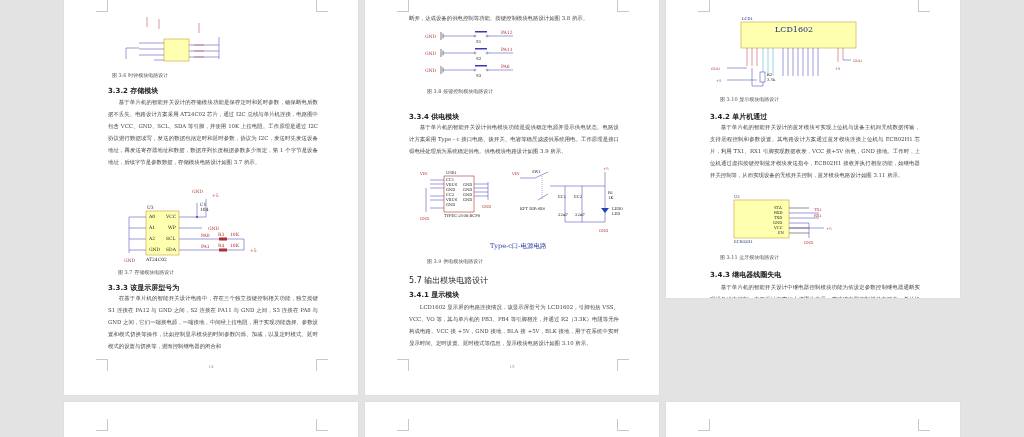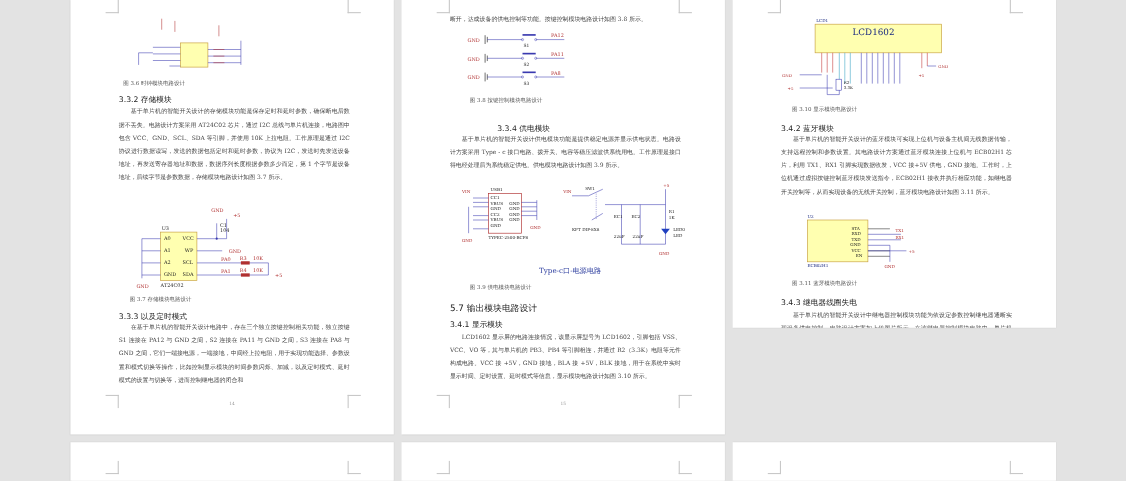--- a/index.html
+++ b/index.html
@@ -7,21 +7,21 @@
   body { font-family: "DejaVu Serif", serif; color: #333; position: relative; }
   .page { position: absolute; background: #fff; box-shadow: 0 0 1px #ccc; overflow: hidden; }
   .corner { position: absolute; width: 12px; height: 12px; border-color: #c8c8c8; border-style: solid; border-width: 0; }
   .c-tl { border-right-width: 1px; border-bottom-width: 1px; }
   .c-tr { border-left-width: 1px; border-bottom-width: 1px; }
   .c-bl { border-right-width: 1px; border-top-width: 1px; }
   .c-br { border-left-width: 1px; border-top-width: 1px; }
   .pno { position: absolute; font-size: 4px; color: #999; width: 100%; text-align: center; }
   .txt { position: absolute; font-size: 5.4px; line-height: 12.1px; color: #444; text-align: justify; }
   .txt p { text-indent: 2em; }
-  .h3 { position: absolute; font-size: 7px; font-weight: normal; color: #222; font-family: "DejaVu Sans", sans-serif; }
+  .h3 { position: absolute; font-size: 7px; font-weight: bold; color: #222; font-family: "DejaVu Sans", sans-serif; }
   .h2 { position: absolute; font-size: 8px; color: #222; font-family: "DejaVu Sans", sans-serif; }
   .cap { position: absolute; font-size: 5px; color: #555; }
   svg { position: absolute; overflow: visible; }
   svg text { font-family: "DejaVu Serif", serif; }
 </style>
 </head>
 <body>
 
 <div class="page" style="left:64px;top:0;width:294px;height:395px;">
   <div class="corner c-tl" style="left:32px;top:0;"></div>
@@ -102,21 +102,21 @@
       <text x="94" y="31">R3</text>
       <text x="94" y="42">R4</text>
       <text x="106" y="31">10K</text>
       <text x="106" y="42">10K</text>
       <text x="126" y="47">+5</text>
       <text x="0" y="57">GND</text>
     </g>
   </svg>
   <div class="cap" style="left:54px;top:269px;">图 3.7 存储模块电路设计</div>
 
-  <div class="h3" style="left:44px;top:283px;">3.3.3 以及定时模式</div>
+  <div class="h3" style="left:44px;top:283px;">3.3.3 该显示屏型号为</div>
   <div class="txt" style="left:44px;top:292px;width:210px;">
     <p>在基于单片机的智能开关设计电路中，存在三个独立按键控制相关功能，独立按键 S1 连接在 PA12 与 GND 之间，S2 连接在 PA11 与 GND 之间，S3 连接在 PA8 与 GND 之间，它们一端接电源，一端接地，中间经上拉电阻，用于实现功能选择、参数设置和模式切换等操作，比如控制显示模块的时间参数闪烁、加减，以及定时模式、延时模式的设置与切换等，进而控制继电器的闭合和</p>
   </div>
 
   <div class="corner c-bl" style="left:32px;top:359px;"></div>
   <div class="corner c-br" style="left:252px;top:359px;"></div>
   <div class="pno" style="top:364px;">14</div>
 </div>
 
 <div class="page" style="left:365px;top:0;width:294px;height:395px;">
@@ -164,21 +164,21 @@
       <text x="76" y="40">PA8</text>
     </g>
     <g font-size="4" fill="#222">
       <text x="51" y="15">S1</text>
       <text x="51" y="32">S2</text>
       <text x="51" y="49">S3</text>
     </g>
   </svg>
   <div class="cap" style="left:62px;top:88px;">图 3.8 按键控制模块电路设计</div>
 
-  <div class="h3" style="left:44px;top:112px;margin-left:43px;">3.3.4 供电模块</div>
+  <div class="h3" style="left:44px;top:112px;">3.3.4 供电模块</div>
   <div class="txt" style="left:44px;top:121px;width:210px;">
     <p>基于单片机的智能开关设计供电模块功能是提供稳定电源并显示供电状态。电路设计方案采用 Type - c 接口电路、拨开关、电容等稳压滤波供系统用电。工作原理是接口得电经处理后为系统稳定供电。供电模块电路设计如图 3.9 所示。</p>
   </div>
 
   <svg style="left:55px;top:170px;" width="200" height="80" viewBox="0 0 200 80">
     <rect x="24" y="6" width="30" height="36" fill="#fff" stroke="#b03030" stroke-width="0.6"></rect>
     <g stroke="#3a3ab0" stroke-width="0.5" fill="none">
       <line x1="10" y1="10" x2="24" y2="10"></line>
         <line x1="10" y1="14" x2="24" y2="14"></line>
         <line x1="10" y1="18" x2="24" y2="18"></line>
@@ -292,21 +292,21 @@
       <text x="142" y="48">GND</text>
       <text x="124" y="56">+5</text>
     </g>
     <g font-size="3.6" fill="#222">
       <text x="56" y="62">R2</text>
       <text x="56" y="67">3.3K</text>
     </g>
   </svg>
   <div class="cap" style="left:54px;top:96px;">图 3.10 显示模块电路设计</div>
 
-  <div class="h3" style="left:44px;top:112px;">3.4.2 蓝牙模块</div>
+  <div class="h3" style="left:44px;top:112px;">3.4.2 单片机通过</div>
   <div class="txt" style="left:44px;top:121px;width:210px;">
     <p>基于单片机的智能开关设计的蓝牙模块可实现上位机与设备主机间无线数据传输，支持远程控制和参数设置。其电路设计方案通过蓝牙模块连接上位机与 ECB02H1 芯片，利用 TX1、RX1 引脚实现数据收发，VCC 接+5V 供电，GND 接地。工作时，上位机通过虚拟按键控制蓝牙模块发送指令，ECB02H1 接收并执行相应功能，如继电器开关控制等，从而实现设备的无线开关控制，蓝牙模块电路设计如图 3.11 所示。</p>
   </div>
 
   <svg style="left:68px;top:196px;" width="120" height="50" viewBox="0 0 120 50">
     <rect x="0" y="4" width="55" height="38" fill="#ffffb0" stroke="#c8a040" stroke-width="0.6"></rect>
     <g stroke="#222" stroke-width="0.5">
       <line x1="55" y1="12" x2="75" y2="12"></line>
         <line x1="55" y1="32" x2="75" y2="32"></line>
         <line x1="55" y1="37" x2="75" y2="37"></line>

